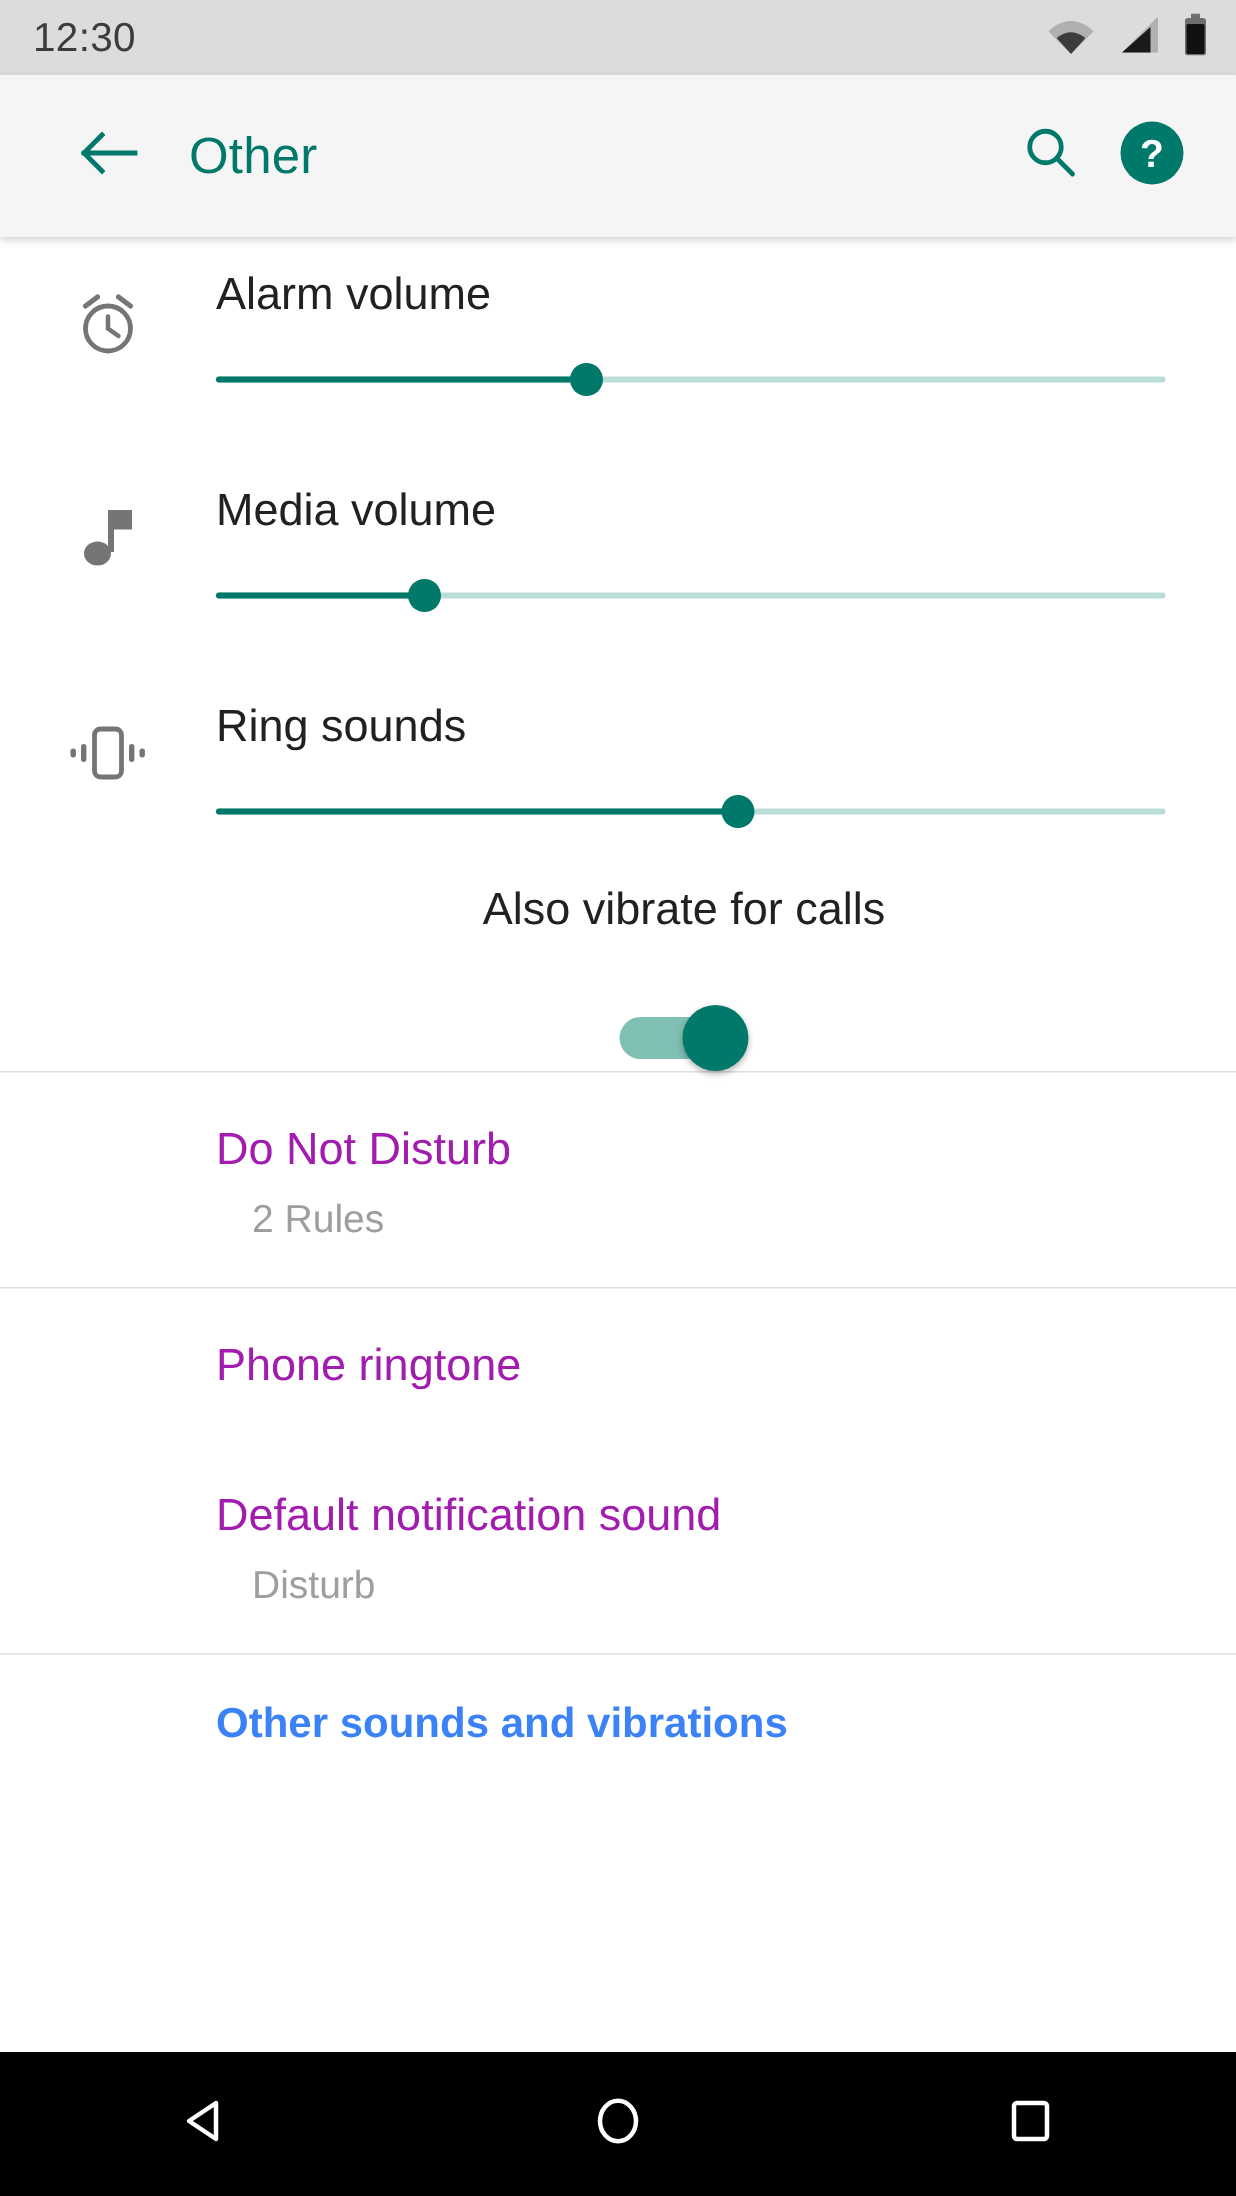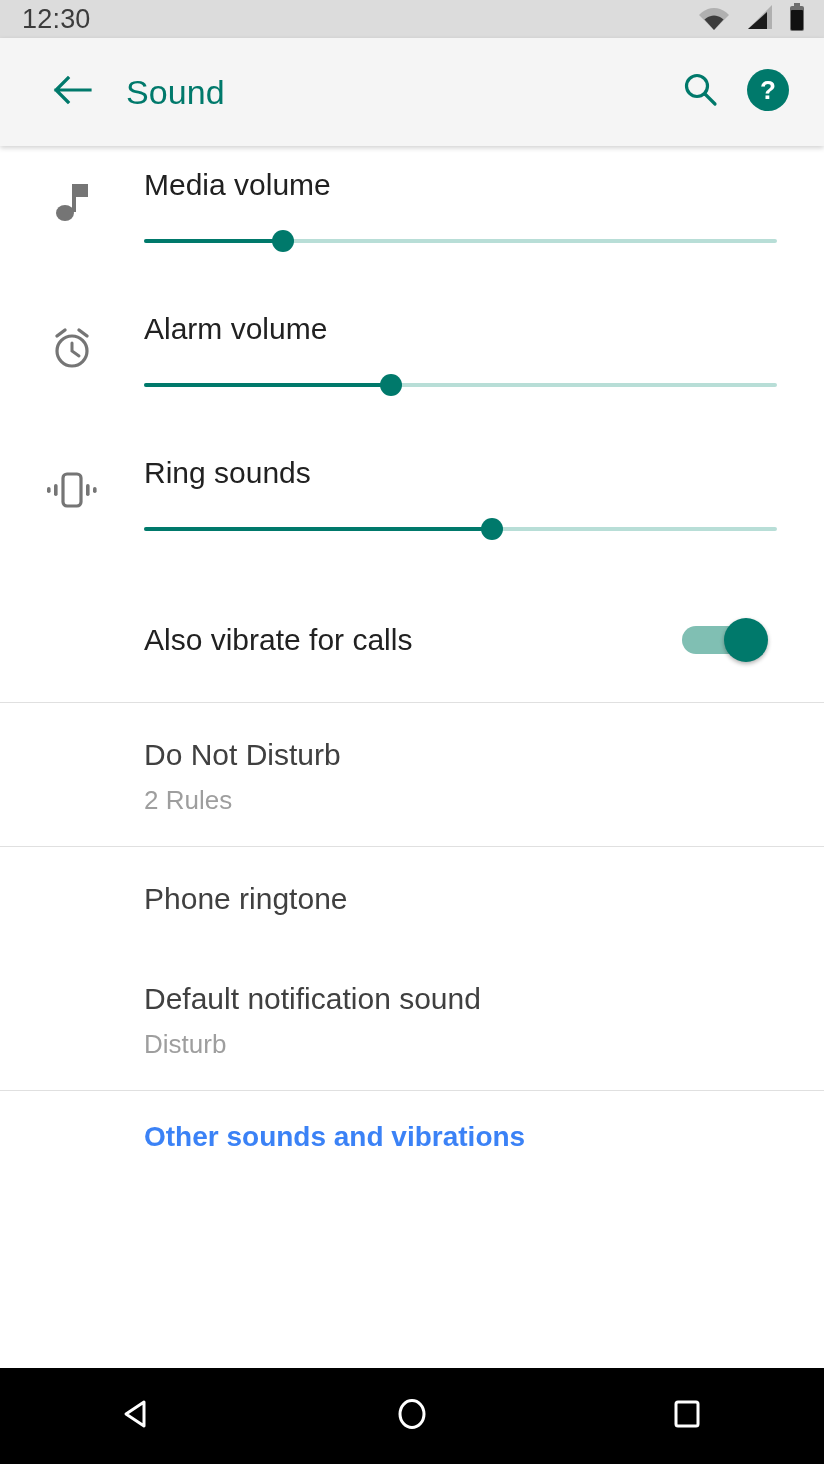--- a/index.html
+++ b/index.html
@@ -10,21 +10,21 @@
   body {
     width: 824px;
     height: 1464px;
     font-family: "Liberation Sans", sans-serif;
     overflow: hidden;
     position: relative;
   }
 
   
   .status-bar {
-    height: 38px;
+    height: 50px;
     background: #dcdcdc;
     display: flex;
     align-items: center;
     justify-content: space-between;
     padding: 0 18px 0 22px;
     box-sizing: border-box;
   }
   .status-time {
     font-size: 27px;
     color: #3c3c3c;
@@ -140,20 +140,21 @@
   }
 
   
   .switch-row {
     display: flex;
     align-items: center;
     height: 124px;
     padding-left: 144px;
     padding-right: 56px;
     box-sizing: border-box;
+    flex-direction: column;
   }
   .switch-label {
     font-size: 30px;
     color: #212121;
     flex: 1;
   }
   .switch {
     position: relative;
     width: 86px;
     height: 44px;
@@ -185,28 +186,29 @@
     width: 100%;
   }
 
   .list-item {
     padding: 34px 47px 30px 144px;
     box-sizing: border-box;
     cursor: pointer;
   }
   .list-title {
     font-size: 30px;
-    color: #404040;
+    color: #a21caf;
     line-height: 1.2;
   }
   .list-sub {
     font-size: 26px;
     color: #9e9e9e;
     margin-top: 12px;
     line-height: 1.2;
+    margin-left: 24px;
   }
 
   .link-item {
     padding: 30px 47px 26px 144px;
     box-sizing: border-box;
     cursor: pointer;
   }
   .link-text {
     font-size: 28px;
     color: #3b82f6;
@@ -263,75 +265,75 @@
 </div>
 
 <div class="app-bar">
   <div class="back-btn">
     <span>
       <svg width="40" height="32" viewBox="0 0 40 32">
         <path d="M16 4 L4 16 L16 28 M4 16 L38 16" stroke="#00796b" stroke-width="3.2" fill="none" stroke-linecap="square"></path>
       </svg>
     </span>
   </div>
-  <div class="app-title">Sound</div>
+  <div class="app-title">Other</div>
   <div class="app-bar-spacer"></div>
   <div class="appbar-action">
     <span>
       <svg width="40" height="40" viewBox="0 0 40 40">
         <circle cx="17" cy="16" r="10.5" stroke="#00796b" stroke-width="3.2" fill="none"></circle>
         <path d="M25 24 L35 34" stroke="#00796b" stroke-width="3.2" stroke-linecap="round"></path>
       </svg>
     </span>
   </div>
   <div class="appbar-action">
     <span>
       <svg width="46" height="46" viewBox="0 0 46 46">
         <circle cx="23" cy="23" r="21" fill="#00796b"></circle>
         <text x="23" y="32" font-family="Liberation Sans, sans-serif" font-size="26" font-weight="bold" fill="#ffffff" text-anchor="middle">?</text>
       </svg>
     </span>
   </div>
 </div>
 
 <div class="content">
-
-  <div class="slider-row">
-    <div class="row-icon">
-      <svg width="44" height="48" viewBox="0 0 44 48">
-        <rect x="22" y="4" width="16" height="13" fill="#757575"></rect>
-        <rect x="22" y="4" width="4" height="28" fill="#757575"></rect>
-        <ellipse cx="15" cy="33" rx="9" ry="8" fill="#757575"></ellipse>
-      </svg>
-    </div>
-    <div class="slider-body">
-      <div class="slider-label">Media volume</div>
-      <div class="slider-track-wrap">
-        <div class="slider-track-bg"></div>
-        <div class="slider-track-fill" style="width: 22%;"></div>
-        <div class="slider-thumb" style="left: 22%;"></div>
-      </div>
-    </div>
-  </div>
 
   <div class="slider-row">
     <div class="row-icon">
       <svg width="48" height="48" viewBox="0 0 48 48">
         <circle cx="24" cy="27" r="15" stroke="#757575" stroke-width="3.2" fill="none"></circle>
         <path d="M24 19 L24 27 L31 32" stroke="#757575" stroke-width="3" fill="none" stroke-linecap="round"></path>
         <path d="M9 12 L17 6" stroke="#757575" stroke-width="3.4" stroke-linecap="round"></path>
         <path d="M39 12 L31 6" stroke="#757575" stroke-width="3.4" stroke-linecap="round"></path>
       </svg>
     </div>
     <div class="slider-body">
       <div class="slider-label">Alarm volume</div>
       <div class="slider-track-wrap">
         <div class="slider-track-bg"></div>
         <div class="slider-track-fill" style="width: 39%;"></div>
         <div class="slider-thumb" style="left: 39%;"></div>
+      </div>
+    </div>
+  </div>
+
+  <div class="slider-row">
+    <div class="row-icon">
+      <svg width="44" height="48" viewBox="0 0 44 48">
+        <rect x="22" y="4" width="16" height="13" fill="#757575"></rect>
+        <rect x="22" y="4" width="4" height="28" fill="#757575"></rect>
+        <ellipse cx="15" cy="33" rx="9" ry="8" fill="#757575"></ellipse>
+      </svg>
+    </div>
+    <div class="slider-body">
+      <div class="slider-label">Media volume</div>
+      <div class="slider-track-wrap">
+        <div class="slider-track-bg"></div>
+        <div class="slider-track-fill" style="width: 22%;"></div>
+        <div class="slider-thumb" style="left: 22%;"></div>
       </div>
     </div>
   </div>
 
   <div class="slider-row">
     <div class="row-icon">
       <svg width="54" height="44" viewBox="0 0 54 44">
         <rect x="18" y="6" width="18" height="32" rx="4" stroke="#757575" stroke-width="3.2" fill="none"></rect>
         <rect x="9" y="16" width="3.6" height="12" rx="1.8" fill="#757575"></rect>
         <rect x="2" y="19" width="3.6" height="6" rx="1.8" fill="#757575"></rect>

